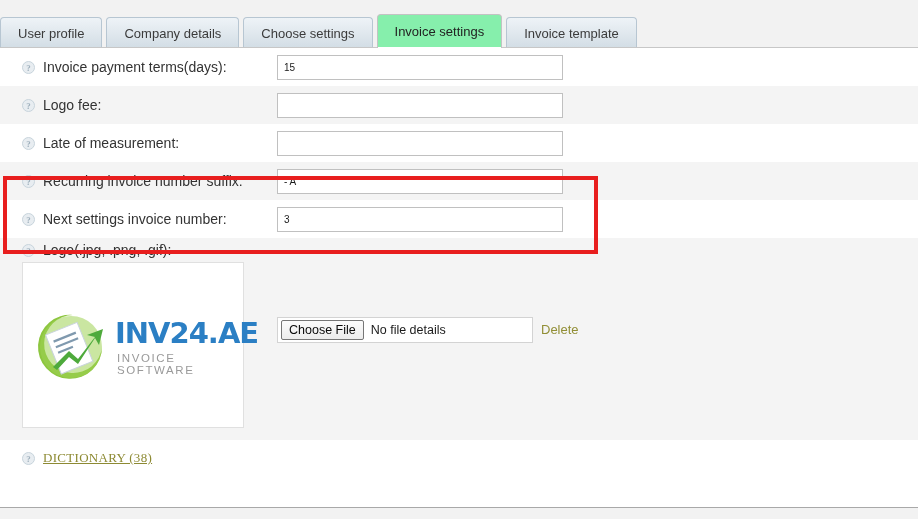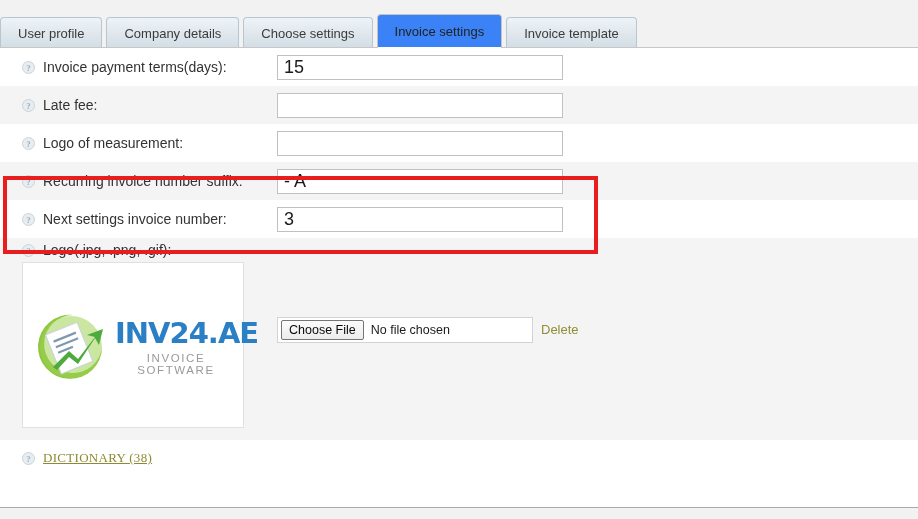--- a/index.html
+++ b/index.html
@@ -47,21 +47,21 @@
     background: linear-gradient(to bottom, #eef3f7 0%, #dfe7ed 55%, #d2dde5 100%);
     border: 1px solid #b7c6d2;
     border-bottom: none;
     border-radius: 4px 4px 0 0;
     white-space: nowrap;
     box-sizing: border-box;
     position: relative;
     text-align: left;
   }
   .tab.active {
-    background: #3b82f6;
+    background: #86efac;
     border-color: #c3c3c3;
     color: #222222;
     height: 34px;
     line-height: 33px;
     z-index: 5;
   }
   .tab.active::after {
     content: "";
     position: absolute;
     left: 0; right: 0;
@@ -129,21 +129,21 @@
   .field {
     position: absolute;
     left: 277px;
     top: 7px;
     width: 286px;
     height: 25px;
     background: #ffffff;
     border: 1px solid #c0c0c0;
     box-sizing: border-box;
     font-family: "Liberation Sans", sans-serif;
-    font-size: 18px;
+    font-size: 10px;
     color: #1a1a1a;
     padding: 0 6px;
     line-height: 23px;
     outline: none;
   }
 
   
   #highlight {
     position: absolute;
     left: 3px;
@@ -164,21 +164,20 @@
     padding-bottom: 8px;
   }
   #logo-label-row {
     height: 24px;
     display: flex;
     align-items: center;
   }
   #logo-body {
     position: relative;
     height: 170px;
-    text-align: center;
   }
   #logo-box {
     position: absolute;
     left: 22px;
     top: 0px;
     width: 222px;
     height: 166px;
     background: #ffffff;
     border: 1px solid #e0e0e0;
     box-sizing: border-box;
@@ -300,27 +299,27 @@
   <div id="panel">
 
     <div class="row odd">
       <div class="help-icon">?</div>
       <div class="row-label">Invoice payment terms(days):</div>
       <input class="field" type="text" value="15" style="">
     </div>
 
     <div class="row even">
       <div class="help-icon">?</div>
-      <div class="row-label">Late fee:</div>
+      <div class="row-label">Logo fee:</div>
       <input class="field" type="text" value="" style="">
     </div>
 
     <div class="row odd">
       <div class="help-icon">?</div>
-      <div class="row-label">Logo of measurement:</div>
+      <div class="row-label">Late of measurement:</div>
       <input class="field" type="text" value="" style="">
     </div>
 
     <div class="row even">
       <div class="help-icon">?</div>
       <div class="row-label">Recurring invoice number suffix:</div>
       <input class="field" type="text" value="- A" style="">
     </div>
 
     <div class="row odd">
@@ -353,21 +352,21 @@
 
               <path d="M20 60 L36 44 L45 52 L62 30 L54 28 L70 22 L66 38 L62 31 L45 57 L36 50 L24 63 Z" fill="#4eaa3c"></path>
             </svg>
             <div class="logo-text-main">INV24.AE</div>
             <div class="logo-text-sub">INVOICE SOFTWARE</div>
           </div>
         </div>
 
         <div id="upload-wrap">
           <div id="choose-file-btn">Choose File</div>
-          <div id="no-file-text">No file chosen</div>
+          <div id="no-file-text">No file details</div>
         </div>
 
         <a id="delete-link" href="#">Delete</a>
       </div>
     </div>
 
     <div id="dict-row">
       <div class="help-icon">?</div>
       <a id="dict-link" href="#">DICTIONARY (38)</a>
     </div>

